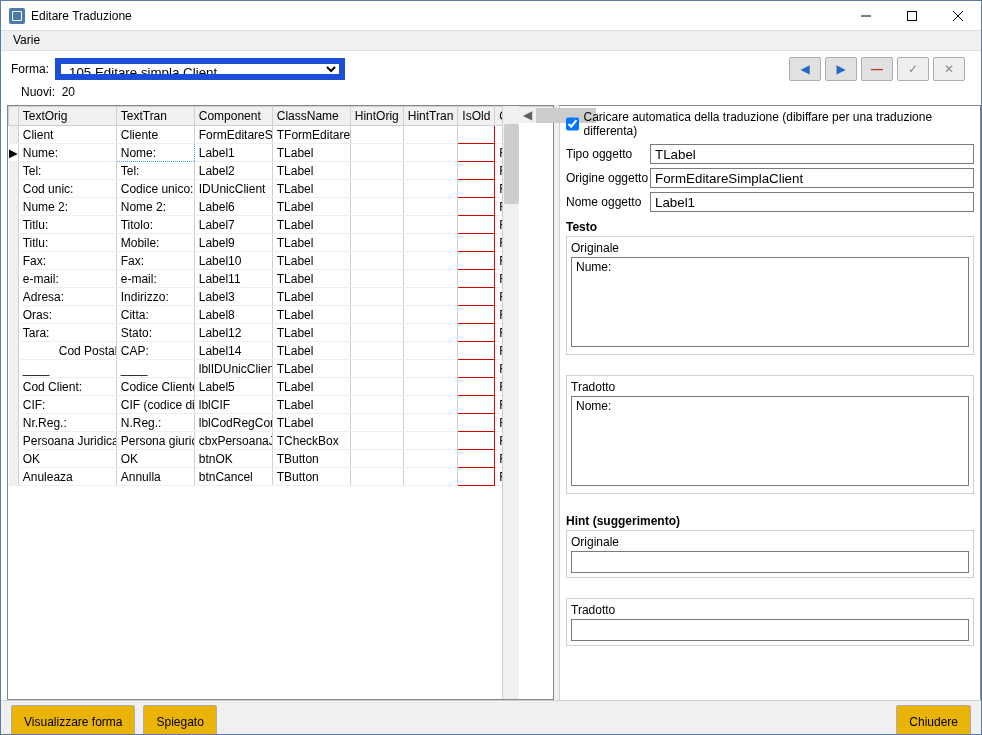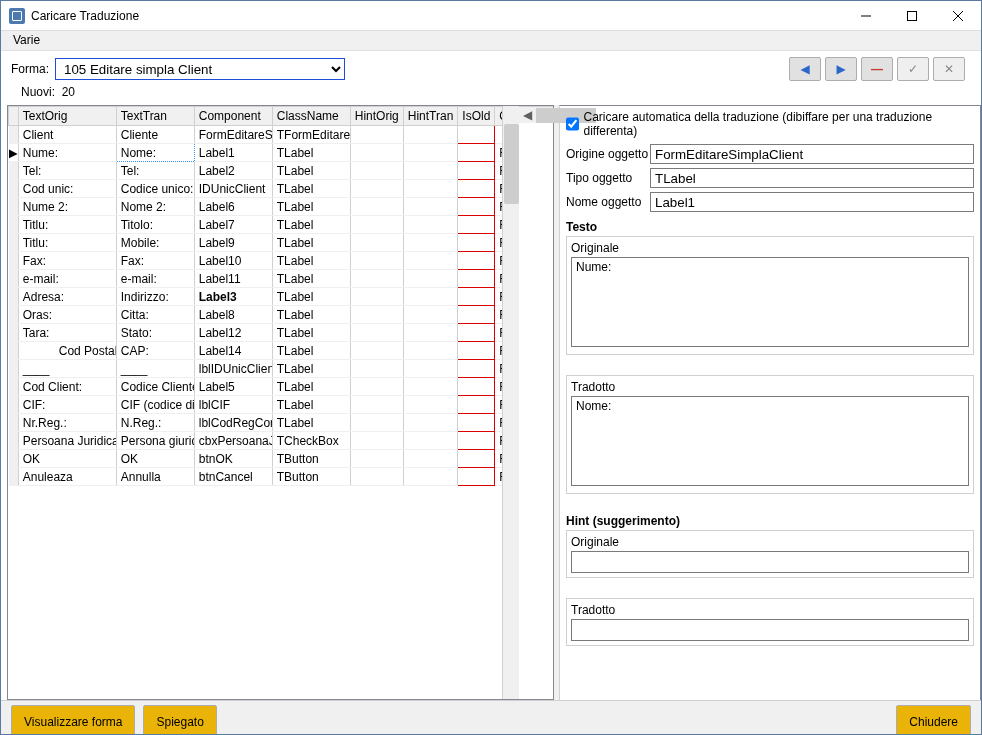--- a/index.html
+++ b/index.html
@@ -7,21 +7,21 @@
 .titlebar { height: 30px; background: #fff; display: flex; align-items: center; padding: 0 0 0 8px; border-bottom: 1px solid #ddd; }
 .titlebar .icon { width: 16px; height: 16px; margin-right: 6px; background: #4a7ab0; border-radius: 2px; position: relative; }
 .titlebar .icon::after { content: ""; position: absolute; inset: 3px; border: 1px solid #fff; border-radius: 1px; }
 .titlebar .title { flex: 1; color: #000; }
 .winbtn { width: 46px; height: 30px; display: flex; align-items: center; justify-content: center; color: #000; }
 .winbtn svg { width: 10px; height: 10px; }
 .menubar { height: 20px; padding: 2px 6px; background: #f0f0f0; border-bottom: 1px solid #e0e0e0; }
 .menubar span { padding: 2px 6px; }
 .toprow { display: flex; align-items: center; padding: 6px 10px 4px; gap: 6px; }
 .toprow .lbl { }
-.toprow select { width: 290px; height: 22px; border: 1px solid #1d4ed8; background: #fff; padding: 0 4px; }
+.toprow select { width: 290px; height: 22px; border: 6px solid #1d4ed8; background: #fff; padding: 0 4px; }
 .toprow .spacer { flex: 1; }
 .navbtns { display: flex; gap: 4px; padding-right: 6px; }
 .navbtn { width: 32px; height: 24px; border: 1px solid #adadad; background: #e1e1e1; display: flex; align-items: center; justify-content: center; border-radius: 2px; }
 .navbtn.dis { color: #888; background: #efefef; }
 .nuovi { padding: 0 10px 6px 20px; }
 .splitpane { display: flex; height: 595px; }
 .leftpane { width: 553px; display: flex; flex-direction: column; padding: 0 0 0 6px; }
 .gridwrap { flex: 1; border: 1px solid #828790; position: relative; display: flex; flex-direction: row; }
 .grid { flex: 1; overflow: hidden; position: relative; }
 table.datagrid { border-collapse: collapse; width: 100%; font-size: 12px; }
@@ -61,21 +61,21 @@
 .fieldset input.single { width: 100%; height: 22px; border: 1px solid #7a7a7a; padding: 0 4px; }
 .bottombar { height: 42px; border-top: 1px solid #d0d0d0; display: flex; align-items: center; padding: 0 10px; gap: 8px; background: #f0f0f0; }
 .bottombar .btn { height: 24px; padding: 16px 12px; border: 1px solid #adadad; background: #eab308; display: flex; align-items: center; border-radius: 2px; }
 .bottombar .spacer { flex: 1; }
 </style>
 </head>
 <body>
 
 <div class="titlebar">
   <div class="icon"></div>
-  <div class="title">Caricare Traduzione</div>
+  <div class="title">Editare Traduzione</div>
   <div class="winbtn">
       <svg viewBox="0 0 10 10">
         <line x1="0" y1="5" x2="10" y2="5" stroke="currentColor"></line>
       </svg>
     </div>
   <div class="winbtn">
       <svg viewBox="0 0 10 10">
         <rect x="0.5" y="0.5" width="9" height="9" fill="none" stroke="currentColor"></rect>
       </svg>
     </div>
@@ -254,21 +254,21 @@
                 <td style="max-width: 38px;"></td>
                 <td class="isold">
                   <div class="inner"></div>
                 </td>
                 <td style="max-width: 58px;">FormEditareSimplaClient.Label11</td>
               </tr>
               <tr>
                 <td class="rowind"></td>
                 <td style="max-width: 98px;">Adresa:</td>
                 <td style="max-width: 78px;">Indirizzo:</td>
-                <td style="max-width: 78px; font-weight: bold;">Label3</td>
+                <td style="max-width: 78px;">Label3</td>
                 <td style="max-width: 78px;">TLabel</td>
                 <td style="max-width: 38px;"></td>
                 <td style="max-width: 38px;"></td>
                 <td class="isold">
                   <div class="inner"></div>
                 </td>
                 <td style="max-width: 58px;">FormEditareSimplaClient.Label3</td>
               </tr>
               <tr>
                 <td class="rowind"></td>
@@ -418,26 +418,26 @@
 
   <div class="splitter"></div>
 
   <div class="rightpane">
     <div class="inner">
       <div class="chkrow">
         <input type="checkbox" checked="" style="">
         <label>Caricare automatica della traduzione  (dibiffare per una traduzione differenta)</label>
       </div>
       <div class="fieldrow">
+        <label>Tipo oggetto</label>
+        <input type="text" value="TLabel" style="">
+      </div>
+      <div class="fieldrow">
         <label>Origine oggetto</label>
         <input type="text" value="FormEditareSimplaClient" style="">
-      </div>
-      <div class="fieldrow">
-        <label>Tipo oggetto</label>
-        <input type="text" value="TLabel" style="">
       </div>
       <div class="fieldrow">
         <label>Nome oggetto</label>
         <input type="text" value="Label1" style="">
       </div>
 
       <div class="section-title">Testo</div>
       <div class="fieldset">
         <div class="leg">Originale</div>
         <textarea style="">Nume:</textarea>

